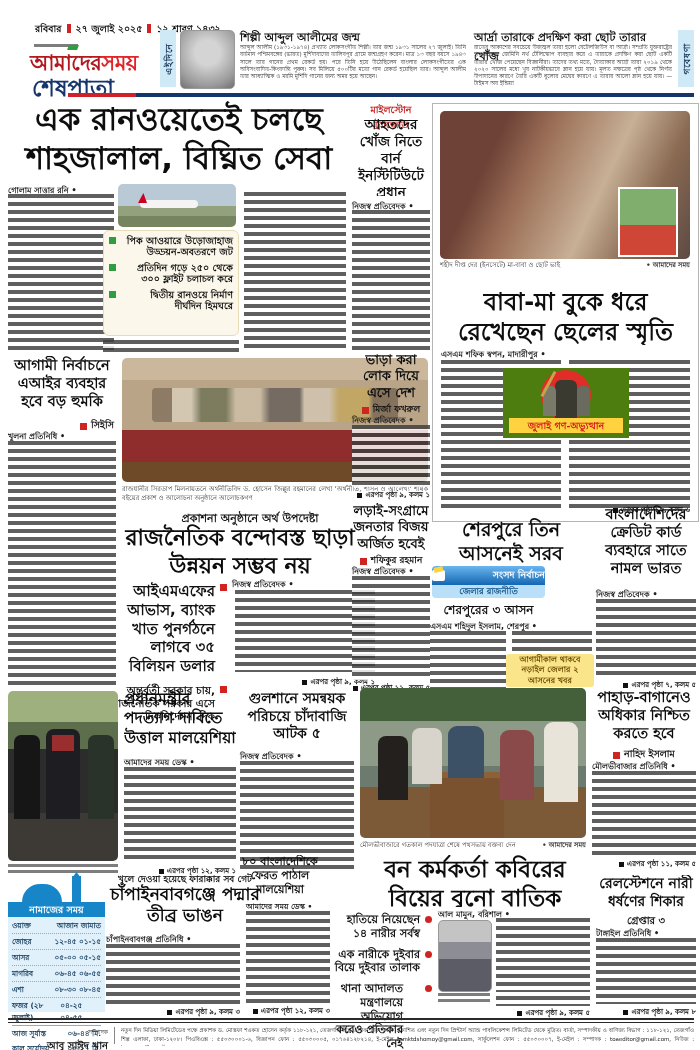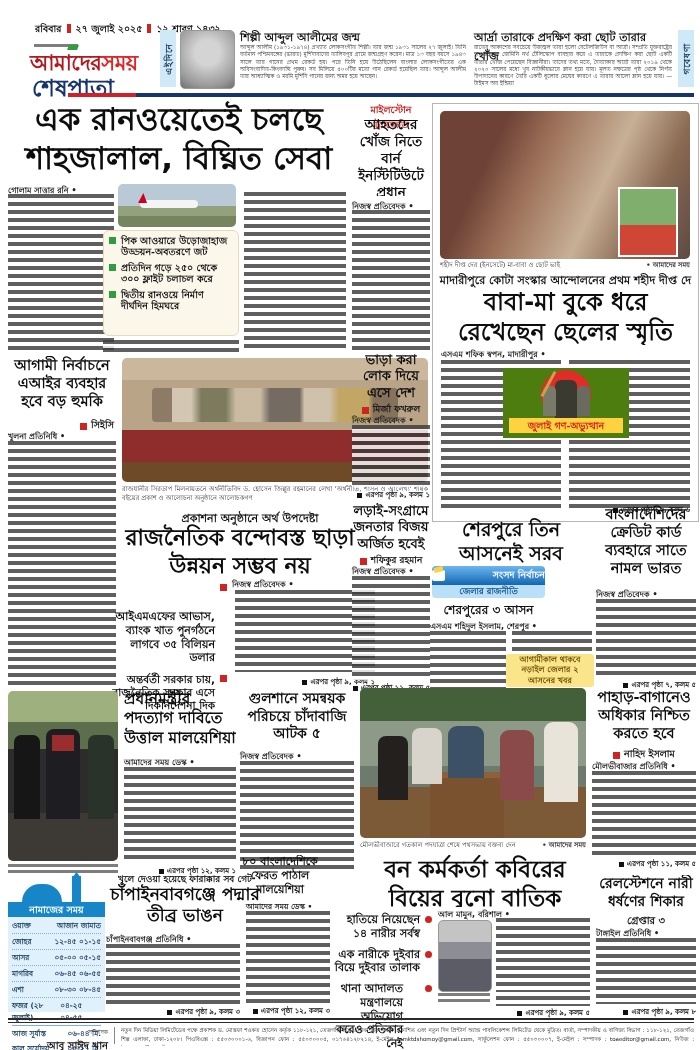--- a/index.html
+++ b/index.html
@@ -61,21 +61,21 @@
   <div class="abs" style="left:68px;top:93px;width:68px;height:4px;background:#d0202a;"></div>
   <div class="abs rule" style="left:136px;top:93px;width:558px;height:4px;"></div>
 
   <div class="abs hl c" style="left:10px;top:100px;width:338px;height:82px;font-size:31px;">এক রানওয়েতেই চলছে শাহজালাল, বিঘ্নিত সেবা</div>
   <div class="abs byline" style="left:8px;top:184px;">গোলাম সাত্তার রনি •</div>
   <div class="abs greek" style="left:8px;top:194px;width:106px;height:158px;"></div>
   <div class="abs photo" style="left:118px;top:184px;width:118px;height:43px;background:linear-gradient(to bottom,#b9c9d6 0 52%,#93a27c 52% 74%,#76855f 74% 100%);">
     <span style="position:absolute;left:22px;top:16px;width:58px;height:8px;background:#f4f4f4;border-radius:4px;"></span>
     <span style="position:absolute;left:20px;top:9px;width:9px;height:10px;background:#c02;clip-path:polygon(0 100%,100% 100%,60% 0);"></span>
   </div>
-  <div class="abs" style="left:103px;top:230px;width:136px;height:106px;background:#fbf7ea;border:1px solid #e6dcb8;border-radius:6px;padding:3px 5px;box-sizing:border-box;">
+  <div class="abs" style="left:103px;top:230px;width:136px;height:106px;background:#fbf7ea;border:1px solid #e6dcb8;border-radius:6px;padding:3px 5px;box-sizing:border-box;text-align:right;">
     <div class="bulrow" style="margin-top:1px;">
         <span class="gsq"></span>
         <span style="font-size:9.5px;font-weight:800;line-height:1.2;">পিক আওয়ারে উড়োজাহাজ উড্ডয়ন-অবতরণে জট</span>
       </div>
     <div class="bulrow" style="margin-top:4px;">
         <span class="gsq"></span>
         <span style="font-size:9.5px;font-weight:800;line-height:1.2;">প্রতিদিন গড়ে ২৫০ থেকে ৩০০ ফ্লাইট চলাচল করে</span>
       </div>
     <div class="bulrow" style="margin-top:4px;">
         <span class="gsq"></span>
@@ -91,21 +91,20 @@
   <div class="abs greek" style="left:352px;top:210px;width:78px;height:142px;"></div>
 
   <div class="abs" style="left:432px;top:103px;width:265px;height:417px;border:1px solid #b5b5b5;">
     <div class="abs photo" style="left:7px;top:7px;width:250px;height:148px;background:linear-gradient(115deg,#6e4236 0 22%,#9c7058 38%,#c7b096 62%,#8a6a52 80%,#5d4a44);">
       <span style="position:absolute;left:178px;top:76px;width:56px;height:66px;background:linear-gradient(to bottom,#7fae6d 0 55%,#cf4636 55%);border:2px solid #fff;"></span>
     </div>
     <div class="abs" style="left:7px;top:157px;width:250px;display:flex;justify-content:space-between;">
       <span class="cap">শহীদ দীপ্ত দের (ইনসেটে) মা-বাবা ও ছোট ভাই</span>
       <span class="cap b">• আমাদের সময়</span>
     </div>
-    <div class="abs c b" style="left:4px;top:168px;width:257px;font-size:11px;">মাদারীপুরে কোটা সংস্কার আন্দোলনের প্রথম শহীদ দীপ্ত দে</div>
     <div class="abs hl c" style="left:6px;top:183px;width:253px;height:58px;font-size:24px;">বাবা-মা বুকে ধরে রেখেছেন ছেলের স্মৃতি</div>
     <div class="abs byline" style="left:8px;top:244px;">এসএম শফিক স্বপন, মাদারীপুর •</div>
     <div class="abs greek" style="left:8px;top:256px;width:120px;height:152px;"></div>
     <div class="abs greek" style="left:136px;top:256px;width:121px;height:152px;"></div>
     <div class="abs" style="left:70px;top:264px;width:126px;height:70px;background:#4d7c0f;padding:2px;box-sizing:border-box;">
       <span style="position:absolute;left:38px;top:2px;width:50px;height:50px;border-radius:50%;background:#e12d28;"></span>
       <span style="position:absolute;left:52px;top:12px;width:22px;height:38px;background:#3a3a30;border-radius:6px 6px 0 0;"></span>
       <span style="position:absolute;left:40px;top:18px;width:13px;height:30px;background:#7a7a6a;border-radius:5px 5px 0 0;"></span>
       <span style="position:absolute;left:74px;top:18px;width:13px;height:30px;background:#6a6a5e;border-radius:5px 5px 0 0;"></span>
       <span style="position:absolute;left:44px;top:2px;width:3px;height:28px;background:#c9a24a;transform:rotate(28deg);"></span>
@@ -129,21 +128,21 @@
     <span style="position:absolute;left:30px;top:30px;width:246px;height:34px;background:linear-gradient(90deg,#6a5a4a 0 8%,#e8e2d4 8% 16%,#4a5a3c 20% 30%,#d8cdb8 34% 44%,#3c3c44 48% 60%,#e0d8c8 62% 72%,#c8a84a 76% 88%,#5a4a3a 90%);opacity:.55;border-radius:4px;"></span>
     <span style="position:absolute;left:12px;top:66px;width:282px;height:8px;background:repeating-linear-gradient(90deg,#d8béb00 0 2px,#cf6a3a 2px 18px,#e8c24a 18px 26px);opacity:.6;"></span>
   </div>
   <div class="abs cap" style="left:122px;top:485px;width:306px;height:20px;text-align:justify;overflow:hidden;">রাজধানীর সিরডাপ মিলনায়তনে অর্থনীতিবিদ ড. হোসেন জিল্লুর রহমানের লেখা 'অর্থনীতি, শাসন ও আলেখ্য' শীর্ষক বইয়ের প্রকাশ ও আলোচনা অনুষ্ঠানে আলোচকগণ</div>
 
   <div class="abs hl c" style="left:102px;top:524px;width:276px;height:52px;font-size:22px;">রাজনৈতিক বন্দোবস্ত ছাড়া উন্নয়ন সম্ভব নয়</div>
   <div class="abs c b" style="left:122px;top:510px;width:256px;font-size:11px;">প্রকাশনা অনুষ্ঠানে অর্থ উপদেষ্টা</div>
   <div class="abs byline" style="left:232px;top:578px;">নিজস্ব প্রতিবেদক •</div>
   <div class="abs" style="left:105px;top:582px;width:122px;">
     <div style="display:flex;gap:5px;justify-content:flex-end;">
-        <span style="font-size:11px;font-weight:800;text-align:right;line-height:1.25;margin-top:28px;">আইএমএফের আভাস, ব্যাংক খাত পুনর্গঠনে লাগবে ৩৫ বিলিয়ন ডলার</span>
+        <span style="font-size:15px;font-weight:800;text-align:right;line-height:1.25;">আইএমএফের আভাস, ব্যাংক খাত পুনর্গঠনে লাগবে ৩৫ বিলিয়ন ডলার</span>
         <span class="rsq"></span>
       </div>
     <div style="display:flex;gap:5px;justify-content:flex-end;margin-top:8px;">
         <span style="font-size:10.5px;font-weight:800;text-align:right;line-height:1.25;">অন্তর্বর্তী সরকার চায়, রাজনৈতিক সরকার এসে দিকনির্দেশনা দিক</span>
         <span class="rsq"></span>
       </div>
   </div>
   <div class="abs greek" style="left:235px;top:590px;width:140px;height:82px;"></div>
   <div class="cont abs" style="left:265px;top:676px;width:110px;">
       <i></i>

